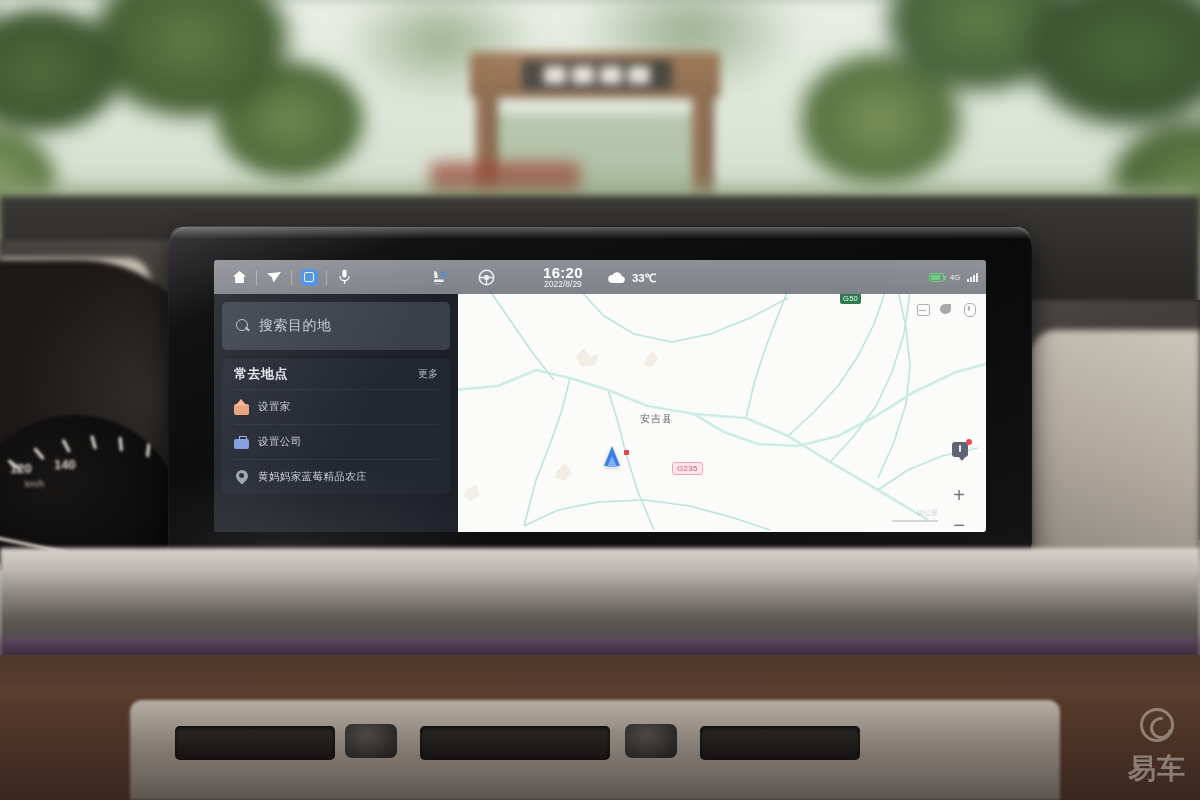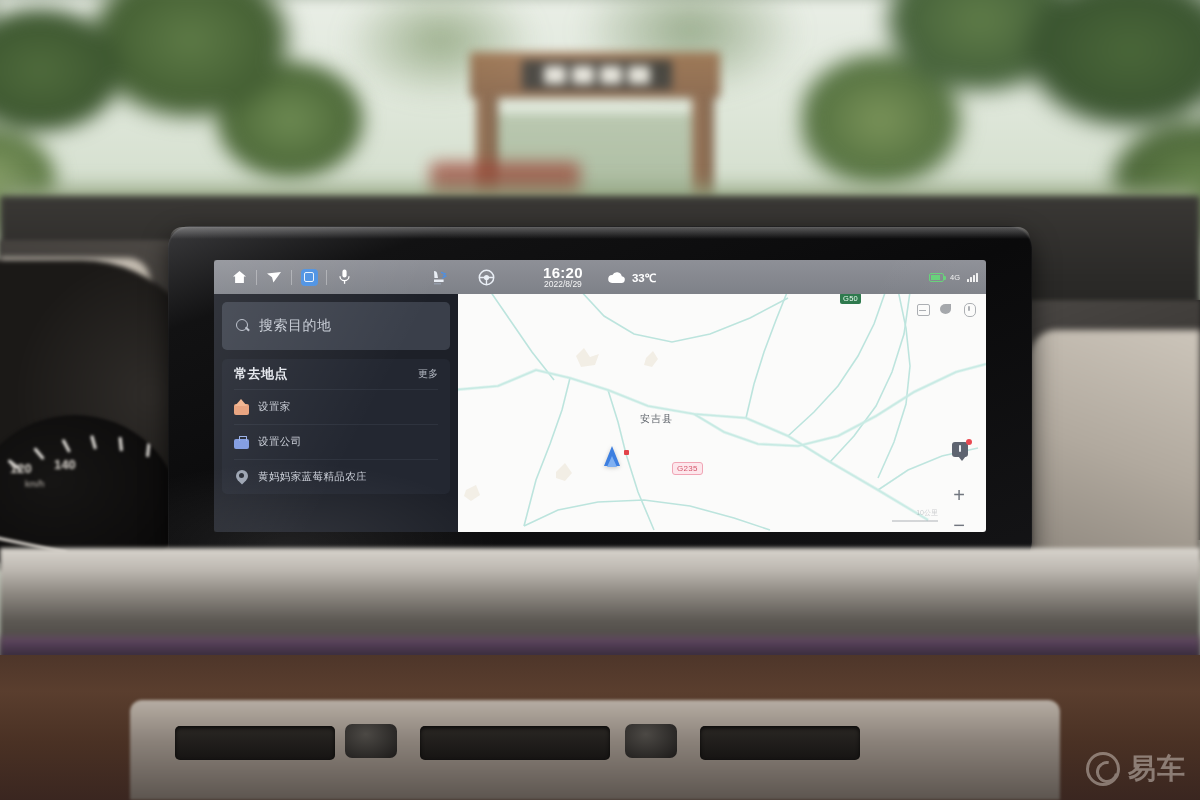--- a/index.html
+++ b/index.html
@@ -449,21 +449,21 @@
   }
   .homeico::after {
     content:""; position:absolute; left:-0.5px; top:-1px; width:16px; height:8px;
     border-left:1.5px solid #dde3ea; border-top:1.5px solid #dde3ea;
     transform:rotate(45deg) scale(.62); transform-origin:center;
   }
 
   
   .watermark {
     position:absolute; right:14px; bottom:12px;
-    display:flex; align-items:center; gap:8px; opacity:.42;
+    display:flex; align-items:center; gap:8px; opacity:.42;flex-direction:column;
   }
   .wm-logo {
     width:34px; height:34px; border-radius:50%;
     border:3px solid #efe7e0; position:relative;
   }
   .wm-logo::after {
     content:""; position:absolute; left:7px; top:6px; width:16px; height:16px;
     border:3px solid #efe7e0; border-radius:50%; border-right-color:transparent;
     transform:rotate(-35deg);
   }

